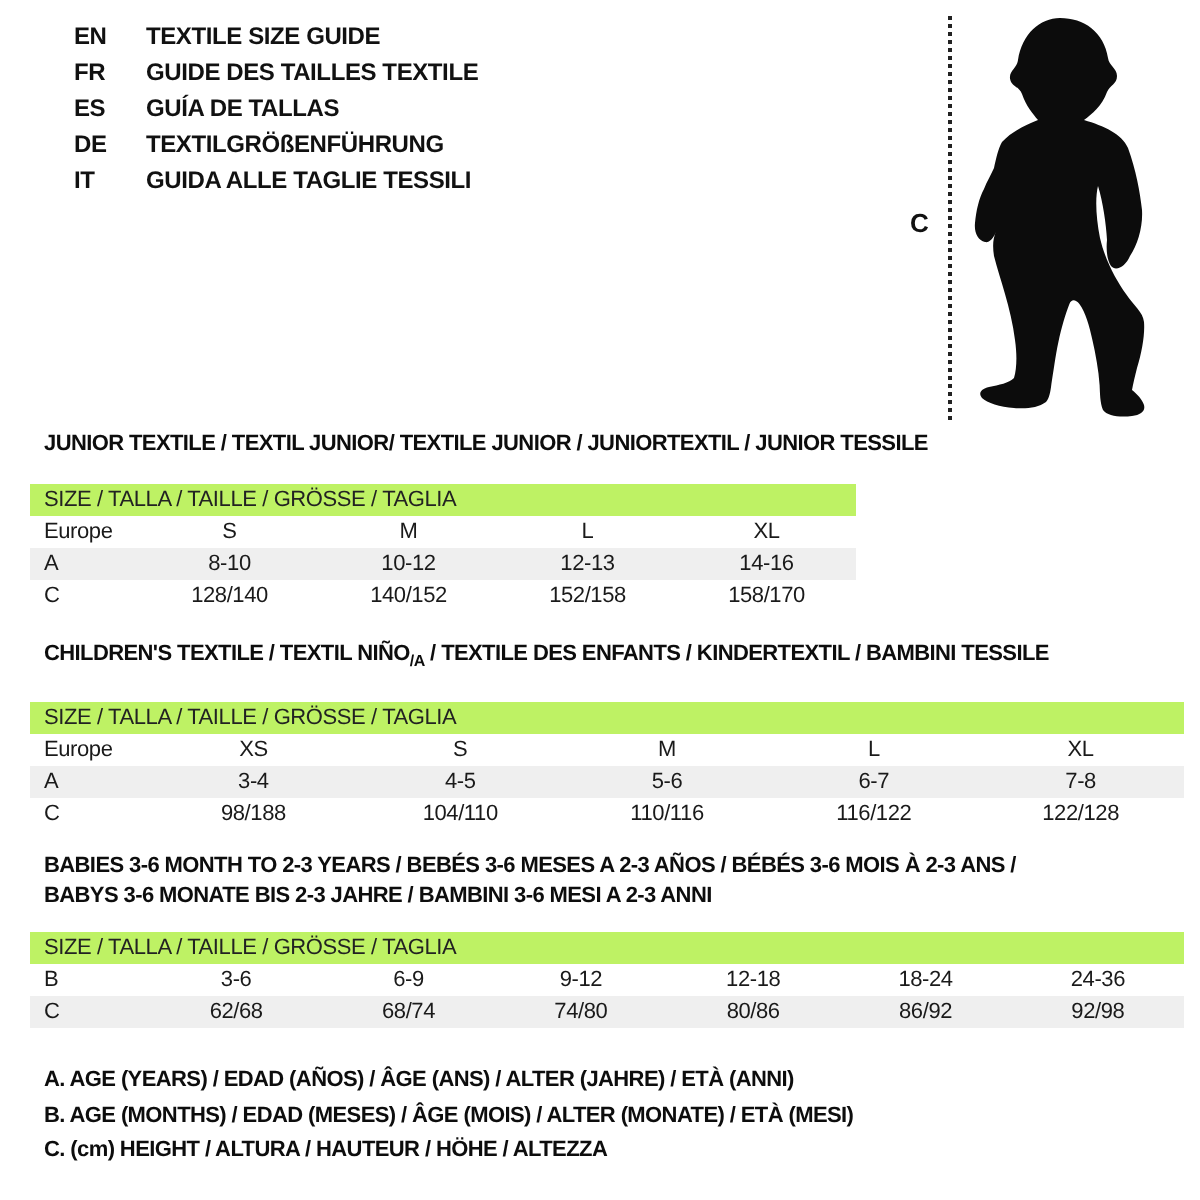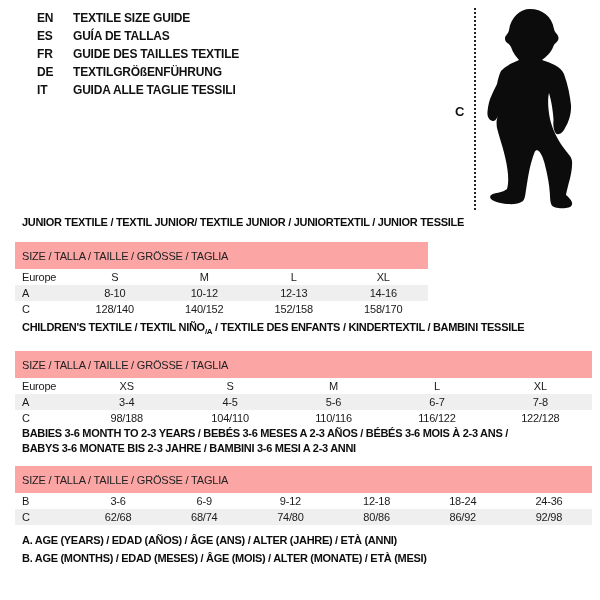--- a/index.html
+++ b/index.html
@@ -26,21 +26,21 @@
   .section-title { position:absolute; left:22px; font-weight:bold;
                    font-size:11px; letter-spacing:-0.3px; line-height:15px;
                    white-space:nowrap; color:#0d0d0d; }
   .sub { font-size:8px; vertical-align:sub; }
 
   
   .size-table { position:absolute; left:15px; font-size:11px;
                 letter-spacing:-0.2px; color:#1a1a1a; }
   .t1 { width:413px; }
   .t2, .t3 { width:577px; }
-  .size-bar { height:27px; background:#fca5a5; display:flex;
+  .size-bar { height:16px; background:#bef264; display:flex;
               align-items:center; padding-left:7px; color:#222;
               box-sizing:border-box; }
   .trow { display:flex; height:16px; align-items:center; }
   .trow.shade { background:#efefef; }
   .tlabel { padding-left:7px; box-sizing:border-box; }
   .t1 .tlabel { width:55px; }
   .t2 .tlabel, .t3 .tlabel { width:60px; }
   .tcell { flex:1; text-align:center; }
 
   
@@ -52,26 +52,26 @@
 <body>
 
 <div class="page">
 
   <div class="lang-block">
     <div class="lang-row">
       <span class="lang-code">EN</span>
       <span class="lang-title">TEXTILE SIZE GUIDE</span>
     </div>
     <div class="lang-row">
+      <span class="lang-code">FR</span>
+      <span class="lang-title">GUIDE DES TAILLES TEXTILE</span>
+    </div>
+    <div class="lang-row">
       <span class="lang-code">ES</span>
       <span class="lang-title">GUÍA DE TALLAS</span>
-    </div>
-    <div class="lang-row">
-      <span class="lang-code">FR</span>
-      <span class="lang-title">GUIDE DES TAILLES TEXTILE</span>
     </div>
     <div class="lang-row">
       <span class="lang-code">DE</span>
       <span class="lang-title">TEXTILGRÖßENFÜHRUNG</span>
     </div>
     <div class="lang-row">
       <span class="lang-code">IT</span>
       <span class="lang-title">GUIDA ALLE TAGLIE TESSILI</span>
     </div>
   </div>
@@ -159,15 +159,16 @@
       <span class="tcell">74/80</span>
       <span class="tcell">80/86</span>
       <span class="tcell">86/92</span>
       <span class="tcell">92/98</span>
     </div>
   </div>
 
   <div class="footnotes">
     <div class="footnote">A. AGE (YEARS) / EDAD (AÑOS) / ÂGE (ANS) / ALTER (JAHRE) / ETÀ (ANNI)</div>
     <div class="footnote">B. AGE (MONTHS) / EDAD (MESES) / ÂGE (MOIS) / ALTER (MONATE) / ETÀ (MESI)</div>
+    <div class="footnote">C. (cm) HEIGHT / ALTURA / HAUTEUR / HÖHE / ALTEZZA</div>
   </div>
 
 </div>
 
 </body></html>

